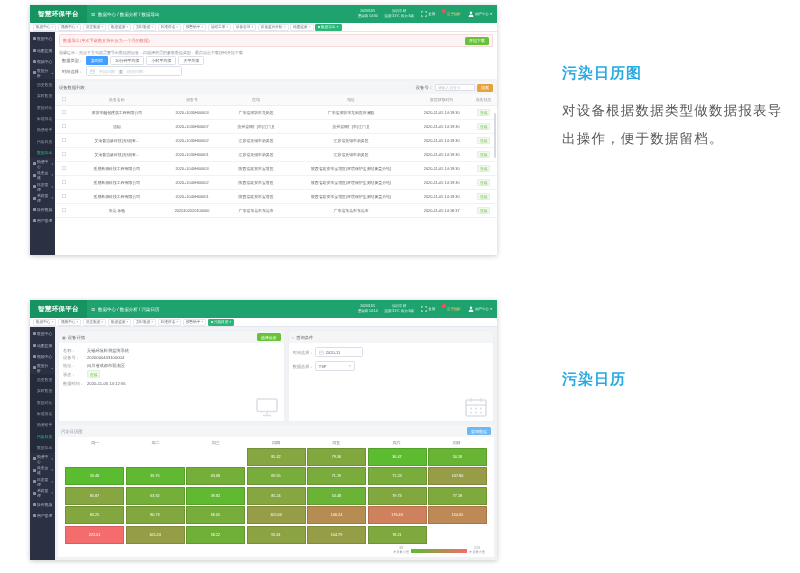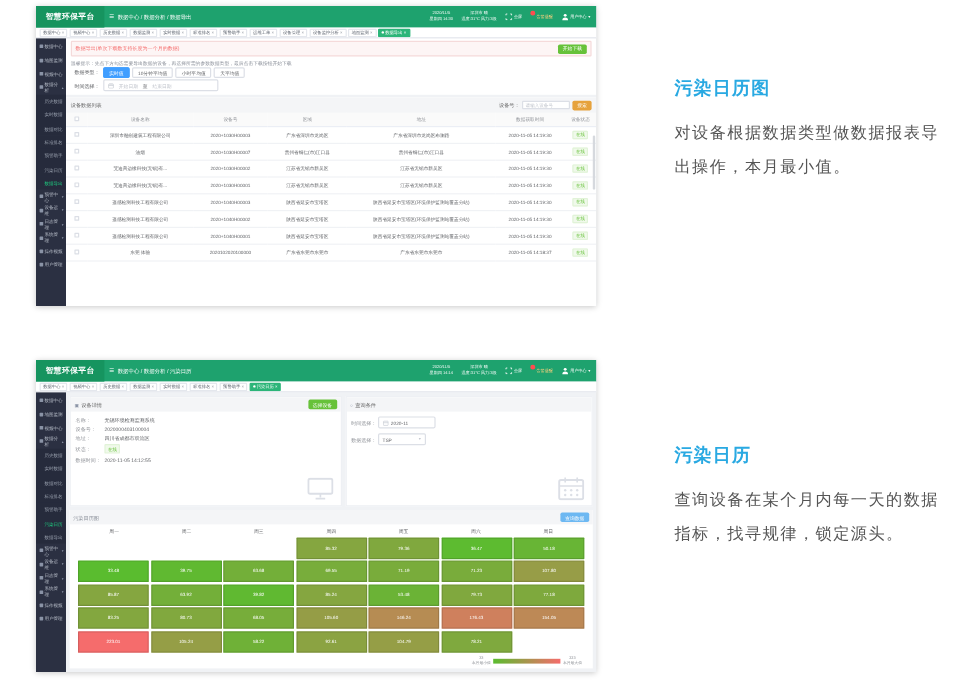--- a/index.html
+++ b/index.html
@@ -745,18 +745,17 @@
             <span>本月最大值</span>
           </div>
         </div>
       </div>
     </div>
   </div>
 </div>
 
 <div class="ann" id="ann1">
   <div class="ann-title">污染日历图</div>
-  <div class="ann-body">对设备根据数据类型做数据报表导出操作，本月最小值。</div>
+  <div class="ann-body">对设备根据数据类型做数据报表导出操作，便于数据留档。</div>
 </div>
 <div class="ann" id="ann2">
   <div class="ann-title">污染日历</div>
-  <div class="ann-body">查询设备在某个月内每一天的数据指标，找寻规律，锁定源头。</div>
 </div>
 
 </body></html>

